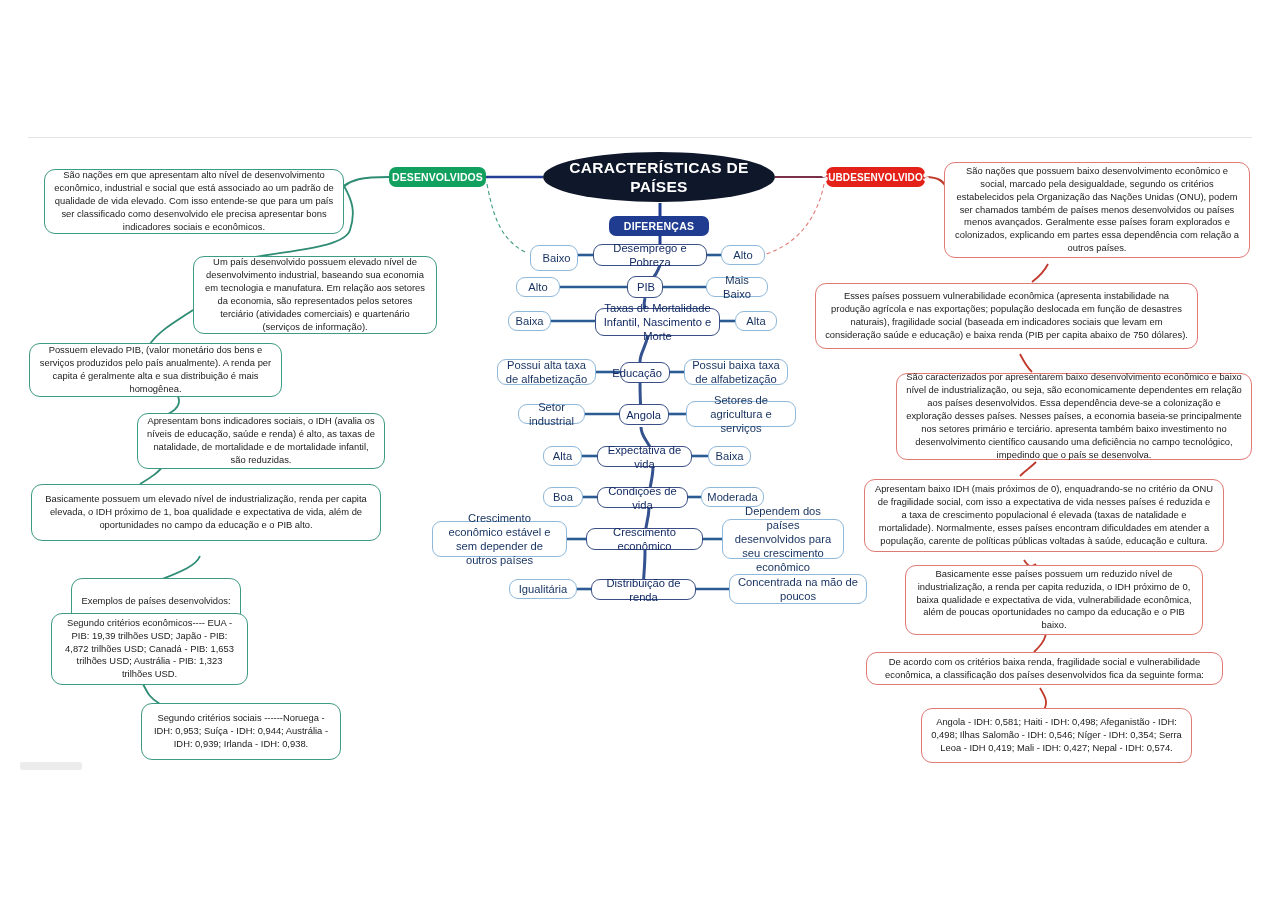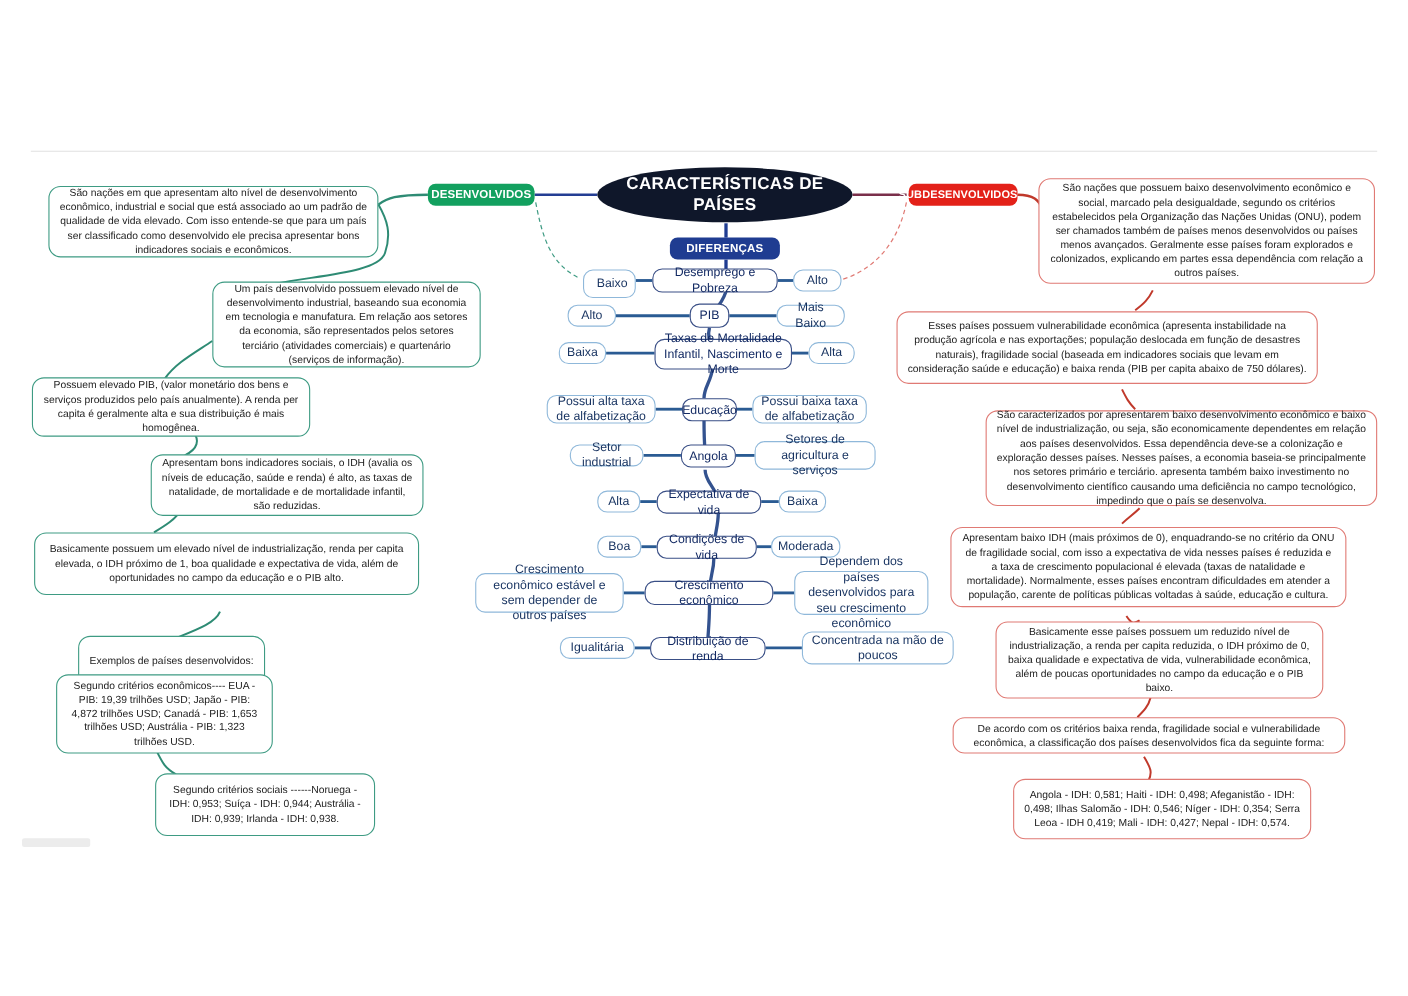--- a/index.html
+++ b/index.html
@@ -75,20 +75,21 @@
     letter-spacing: .2px;
   }
   
   .c-main {
     border: 1.4px solid #3A4F86;
     border-radius: 9px;
     color: #132A63;
     font-size: 11.2px;
     line-height: 1.25;
     padding: 3px 7px;
+    justify-content: flex-end;
   }
   .c-side {
     border: 1.1px solid #8FB8DA;
     border-radius: 9px;
     color: #15315F;
     font-size: 11.2px;
     line-height: 1.25;
     padding: 3px 7px;
   }
   
@@ -208,21 +209,21 @@
   </div>
 
   <div class="node pill-blue" style="left:609px; top:216px; width:100px; height:20px;">
     <span>DIFERENÇAS</span>
   </div>
 
   <div class="node pill-green" style="left:389px; top:167px; width:97px; height:20px;">
     <span>DESENVOLVIDOS</span>
   </div>
 
-  <div class="node pill-red" style="left:826px; top:167px; width:99px; height:20px;justify-content:flex-end;">
+  <div class="node pill-red" style="left:826px; top:167px; width:99px; height:20px;">
     <span>SUBDESENVOLVIDOS</span>
   </div>
 
   <div class="node c-side" style="left:530px; top:245px; width:48px; height:26px;padding-left:12px;">
       <span>Baixo</span>
     </div>
   <div class="node c-main" style="left:593px; top:244px; width:114px; height:22px;">
       <span>Desemprego e Pobreza</span>
     </div>
   <div class="node c-side" style="left:721px; top:245px; width:44px; height:20px;">

